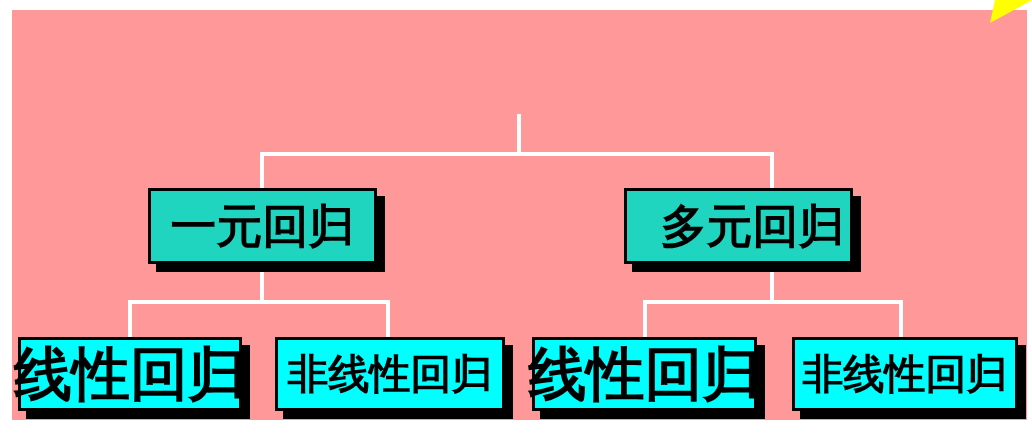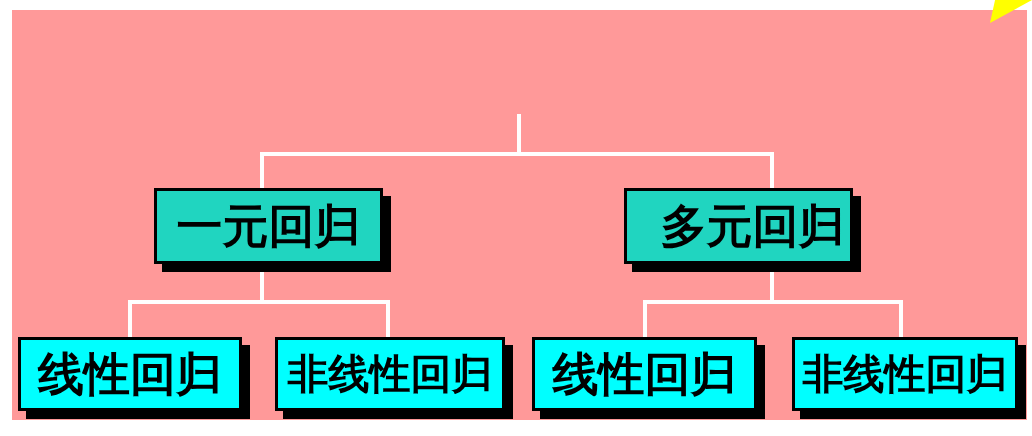--- a/index.html
+++ b/index.html
@@ -42,26 +42,26 @@
     background: var(--root-bg, #CC0066);
     color: var(--root-text, #FFFF00);
     border-width: 4px;
     font-size: 70px;
   }
   .branch {
     top: 188px; width: 229px; height: 76px;
     background: var(--branch-bg, #20D5C0);
     font-size: 46px;
   }
-  .branch-left  { left: 154px; }
+  .branch-left  { left: 148px; }
   .branch-right { left: 624px; padding-left: 28px; }
   .leaf {
     top: 337px; height: 74px;
     background: var(--leaf-bg, #00FFFF);
-    font-size: 46px;
+    font-size: 58px;
   }
   .leaf.small { font-size: 41px; }
   .leaf-1 { left: 18px;  width: 224px; }
   .leaf-2 { left: 275px; width: 230px; }
   .leaf-3 { left: 532px; width: 225px; }
   .leaf-4 { left: 792px; width: 226px; }
 
   
   .v-root        { left: 517px; top: 114px; width: 4px; height: 42px; }
   .h-top         { left: 260px; top: 152px; width: 514px; height: 4px; }

